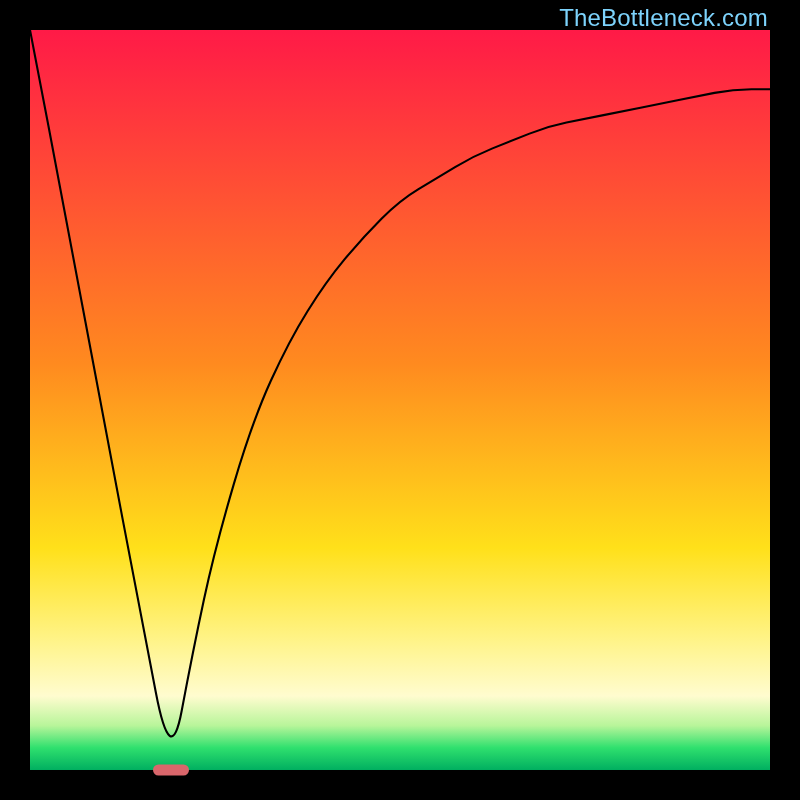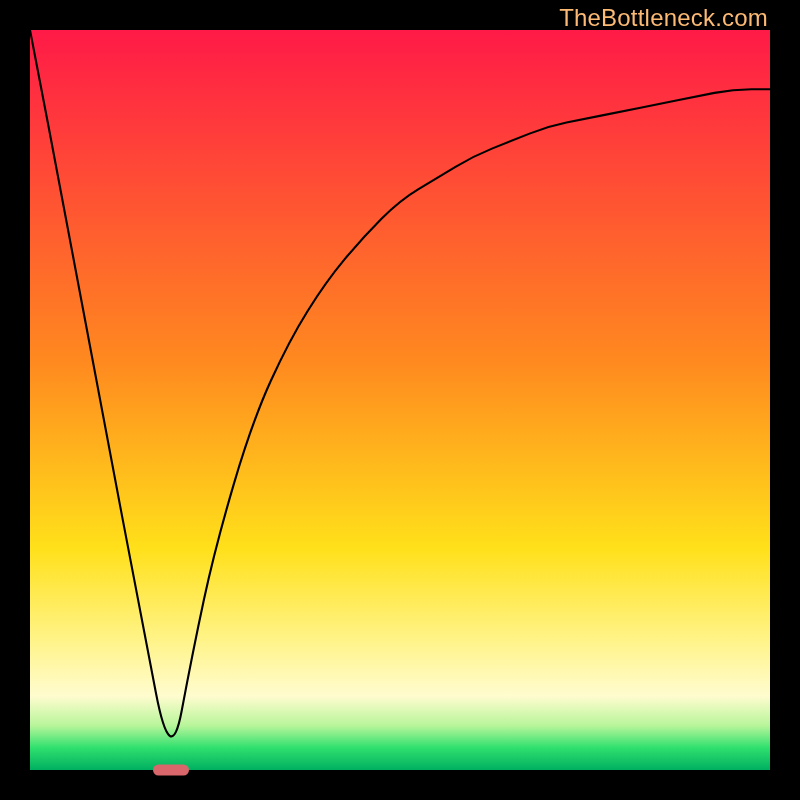--- a/index.html
+++ b/index.html
@@ -35,21 +35,21 @@
     position: absolute;
     left: 0;
     top: 0;
     width: 100%;
     height: 100%;
   }
   .watermark {
     position: absolute;
     top: 4px;
     right: 32px;
-    color: #fdba74;
+    color: #7dd3fc;
     font-size: 24px;
     font-weight: 400;
     letter-spacing: 0.2px;
   }
   .marker {
     position: absolute;
     width: 36px;
     height: 11px;
     border-radius: 6px;
     transform: translate(-50%, -50%);

